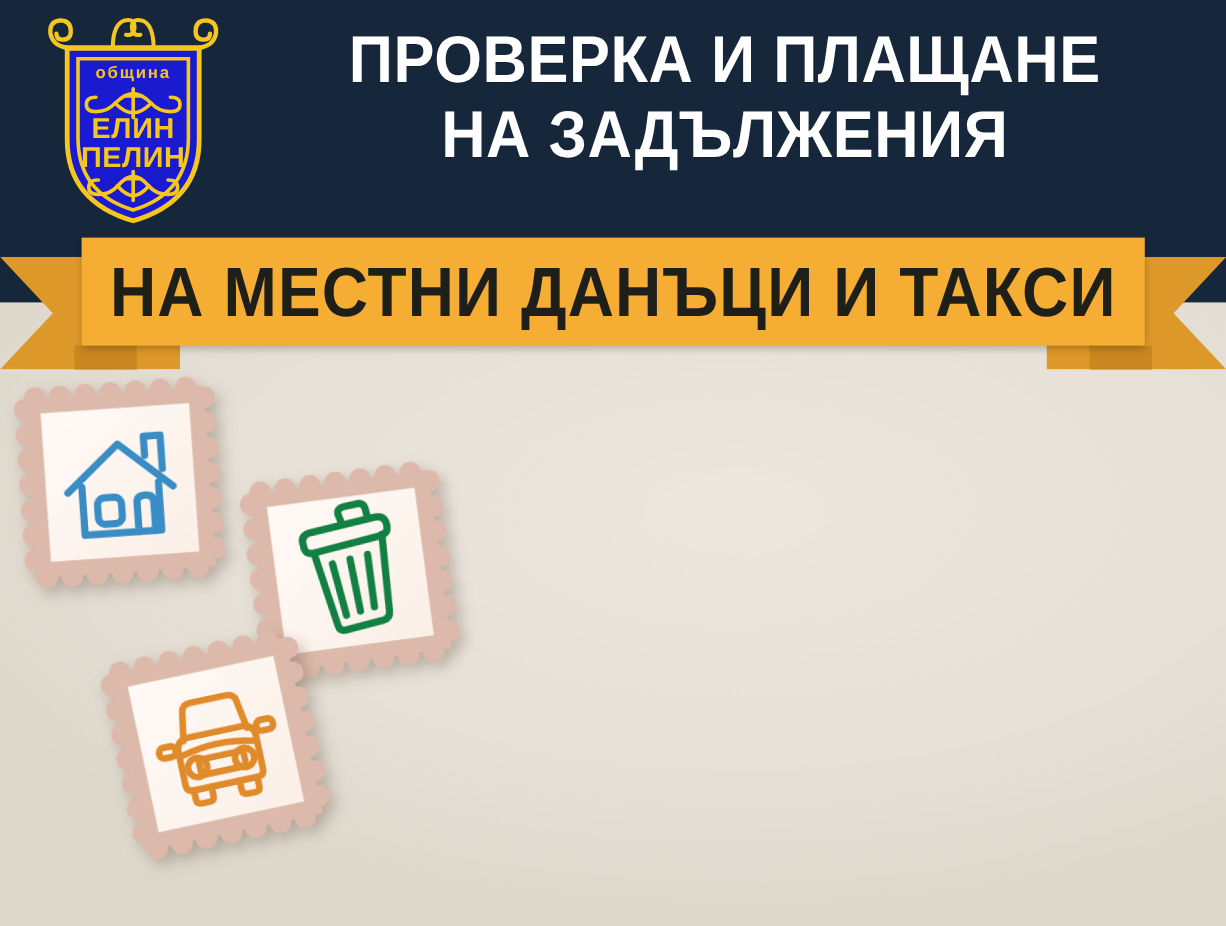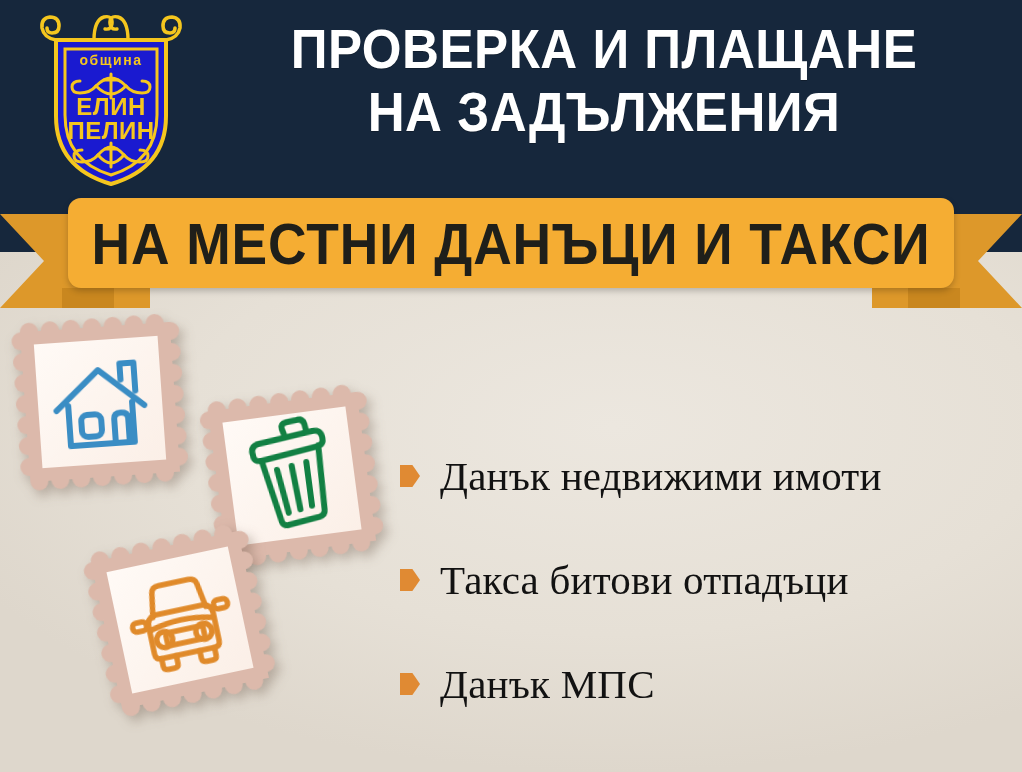--- a/index.html
+++ b/index.html
@@ -104,21 +104,20 @@
   .ribbon-fold.right { right: 62px; width: 52px; }
 
   .ribbon-band {
     position: absolute;
     left: 68px;
     top: 2px;
     width: 886px;
     height: 90px;
     background: #f5ad33;
     box-shadow: 0 3px 6px rgba(0,0,0,0.22);
-    border-radius: 13px;
   }
   .ribbon-text {
     position: absolute;
     left: 0; top: 0;
     width: 886px;
     height: 90px;
     display: flex;
     align-items: center;
     justify-content: center;
     color: #1f1f1a;
@@ -404,28 +403,14 @@
         <rect x="77" y="94" width="36" height="0"></rect>
         <rect x="76" y="94" width="38" height="13" rx="2" transform="translate(-9,0)"></rect>
         <rect x="36" y="78" width="14" height="9" rx="4"></rect>
         <rect x="120" y="72" width="14" height="9" rx="4"></rect>
         <path d="M58 118 V126 Q58 130 63 130 L69 130 Q73 130 73 126 V118"></path>
         <path d="M97 118 V126 Q97 130 102 130 L108 130 Q112 130 112 126 V118"></path>
       </g>
     </svg>
   </div>
 
-  <div class="list">
-    <div class="list-item">
-      <span class="bullet"></span>
-      <span class="list-label">Данък недвижими имоти</span>
-    </div>
-    <div class="list-item">
-      <span class="bullet"></span>
-      <span class="list-label">Такса битови отпадъци</span>
-    </div>
-    <div class="list-item">
-      <span class="bullet"></span>
-      <span class="list-label">Данък МПС</span>
-    </div>
-  </div>
 
 </div>
 
 </body></html>

